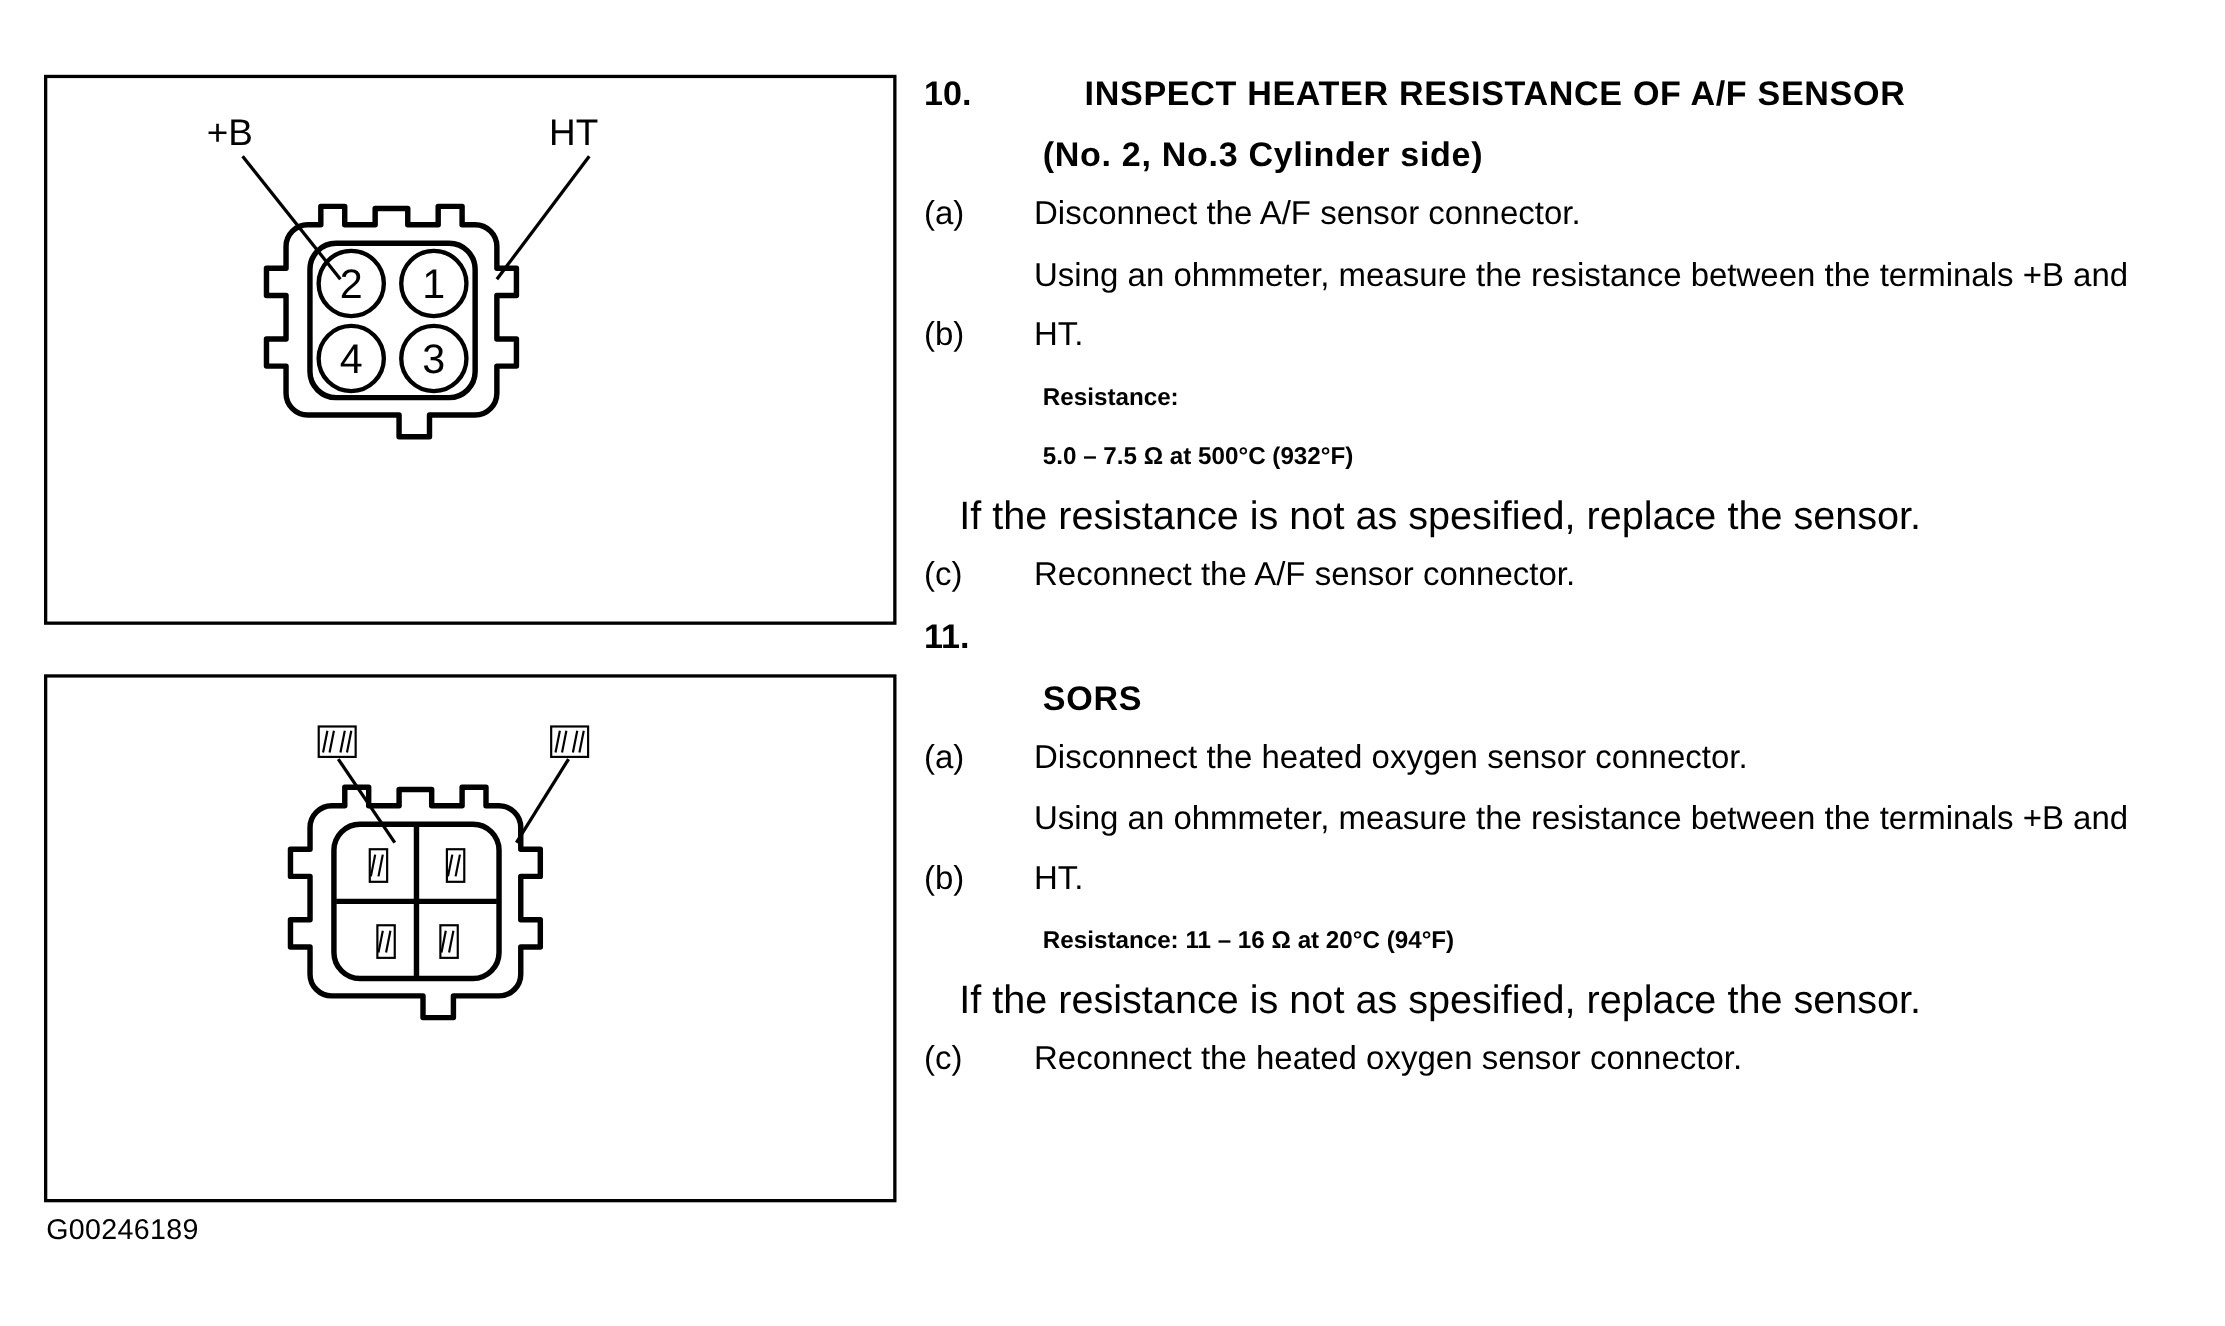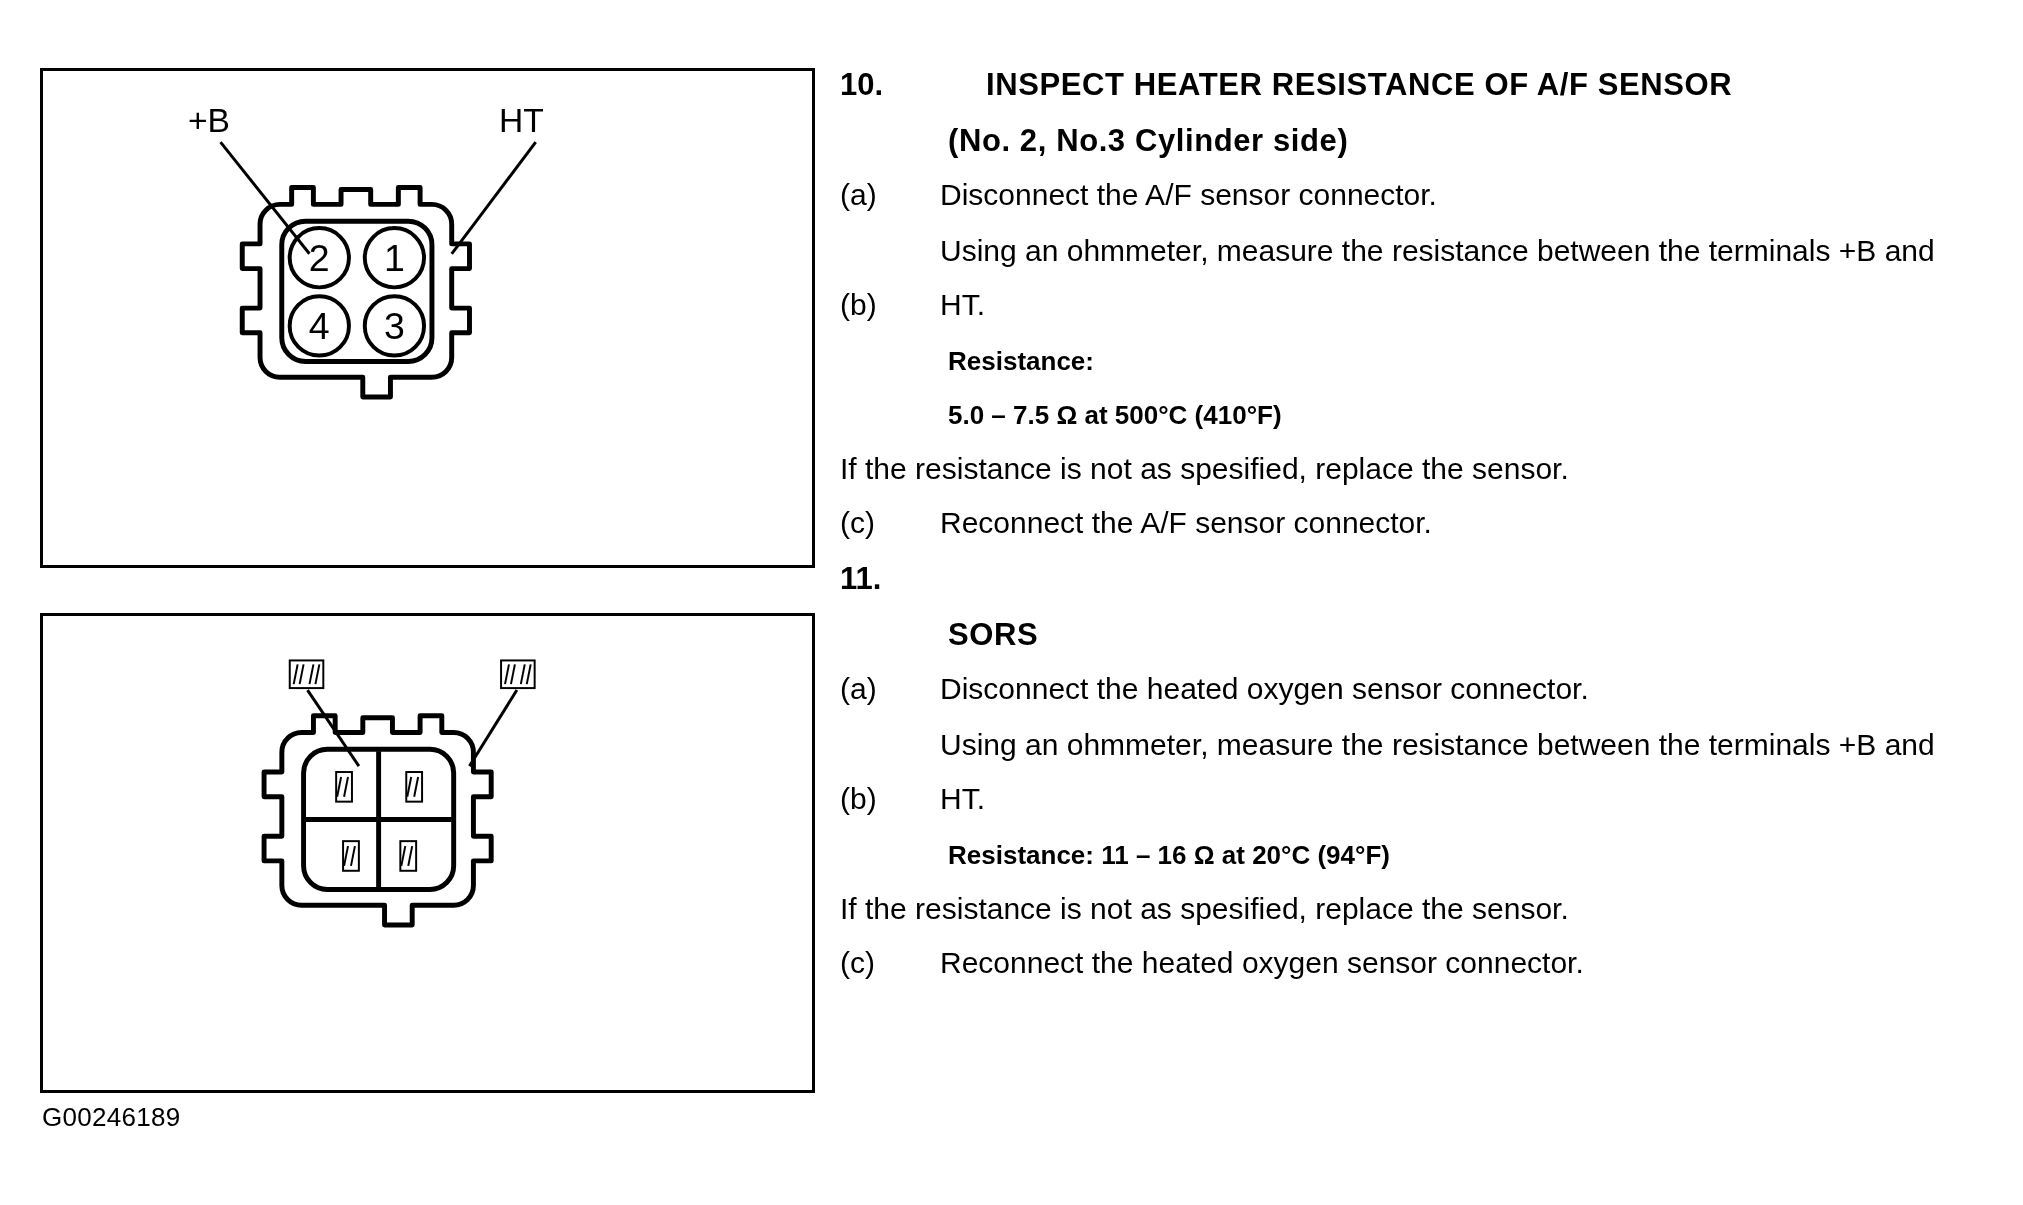--- a/index.html
+++ b/index.html
@@ -84,26 +84,27 @@
     font-weight: bold;
     font-size: 31px;
     line-height: 54px;
     letter-spacing: 0.6px;
     margin-left: 46px;
   }
   .indent-block {
     margin-left: 108px;
   }
   .full-line {
-    font-size: 30px;
-    line-height: 54px;
+    font-size: 36px;
+    line-height: 54px;
+    margin-left: 32px;
   }
   .sub-bold {
     font-weight: bold;
-    font-size: 26px;
+    font-size: 22px;
     line-height: 54px;
   }
   .nowrap { white-space: nowrap; }
 </style>
 </head>
 <body>
 
 <div class="page">
 
   <div class="figure-panel" id="figure-top">
@@ -236,21 +237,21 @@
       <div class="marker">(a)</div>
       <div class="body-text">Disconnect the A/F sensor connector.</div>
     </div>
 
     <div class="row">
       <div class="marker">(b)</div>
       <div class="body-text">Using an ohmmeter, measure the resistance between the terminals +B and HT.</div>
     </div>
 
     <div class="indent-block sub-bold">Resistance:</div>
-    <div class="indent-block sub-bold nowrap">5.0 – 7.5 Ω at 500°C (410°F)</div>
+    <div class="indent-block sub-bold nowrap">5.0 – 7.5 Ω at 500°C (932°F)</div>
 
     <div class="full-line">If the resistance is not as spesified, replace the sensor.</div>
 
     <div class="row">
       <div class="marker">(c)</div>
       <div class="body-text">Reconnect the A/F sensor connector.</div>
     </div>
 
     <div class="row">
       <div class="marker bold">11.</div>

